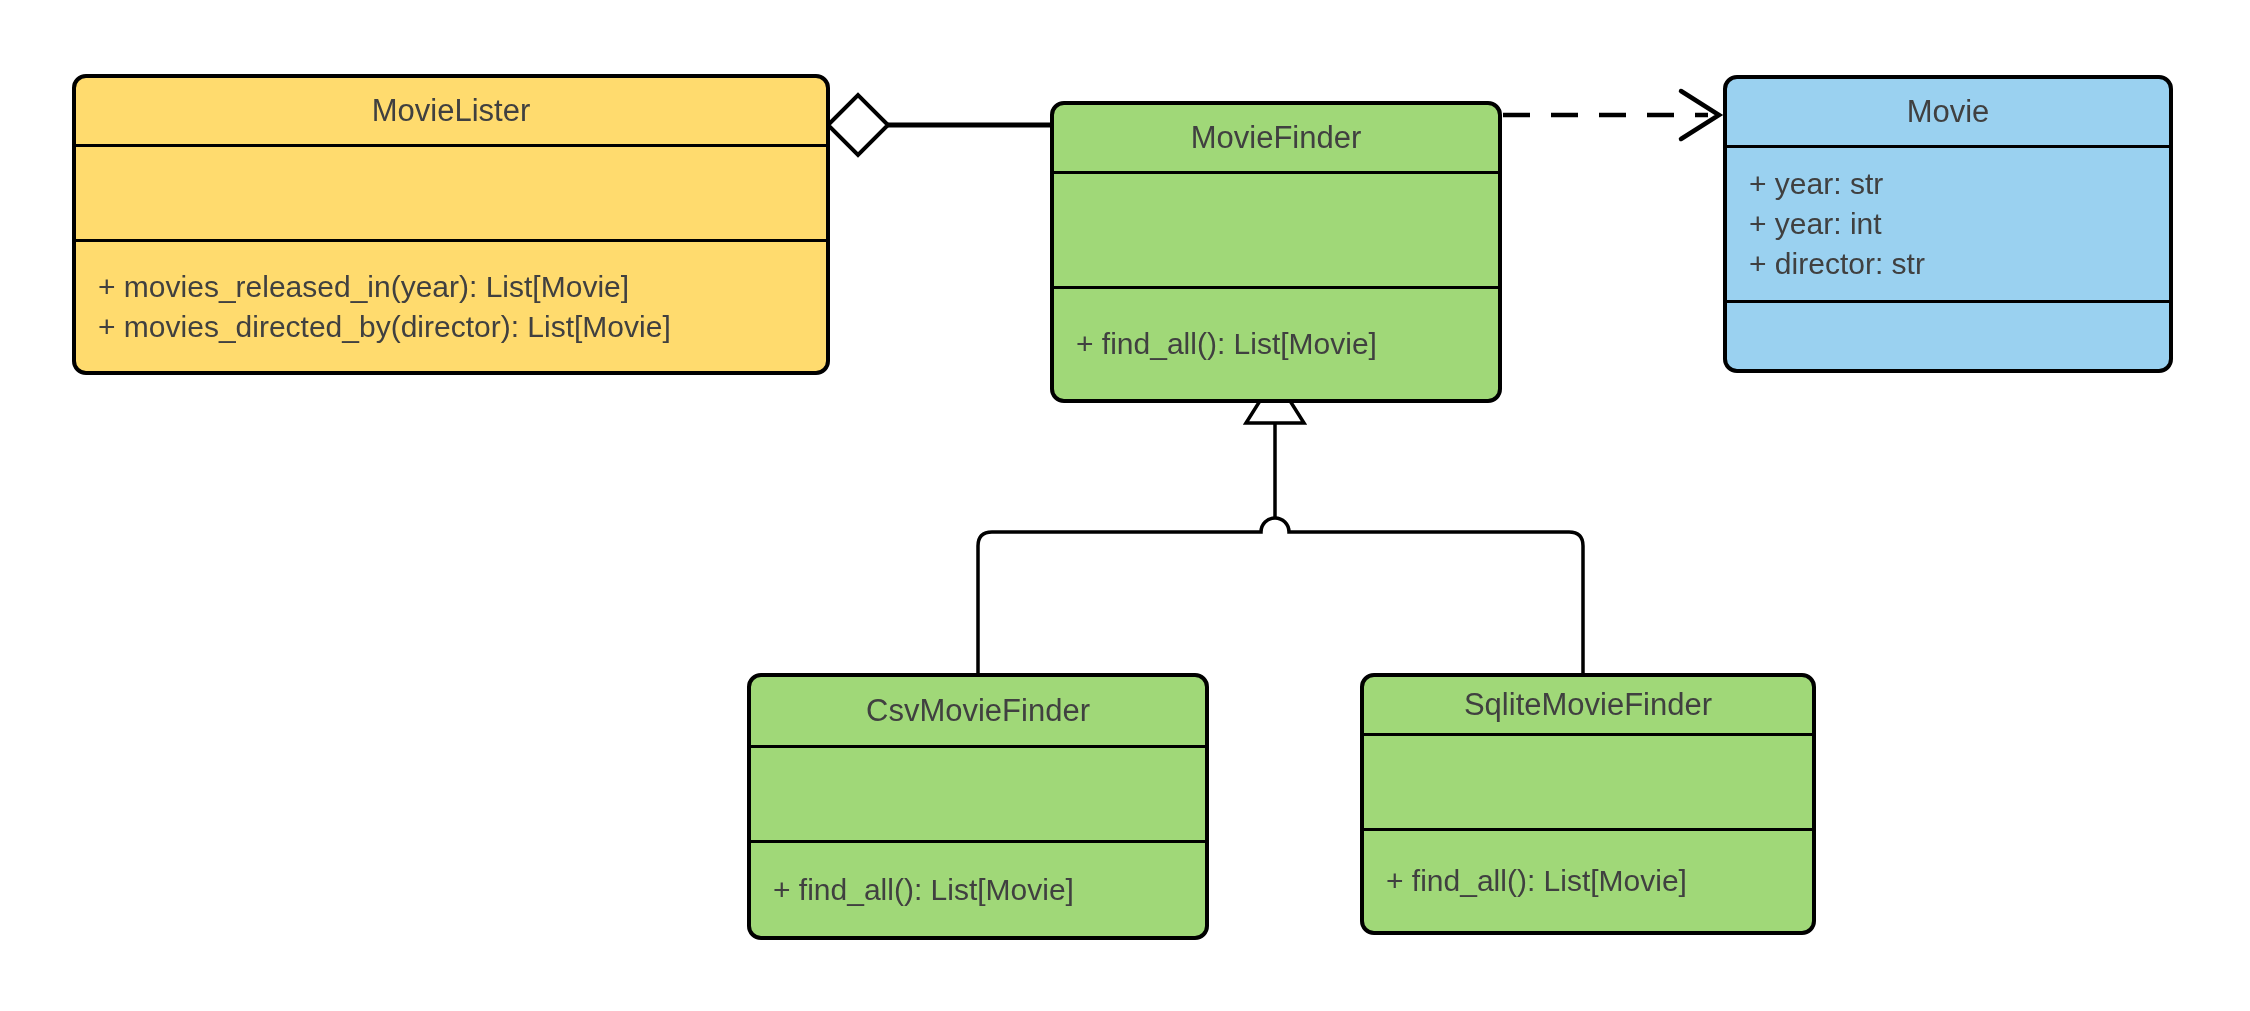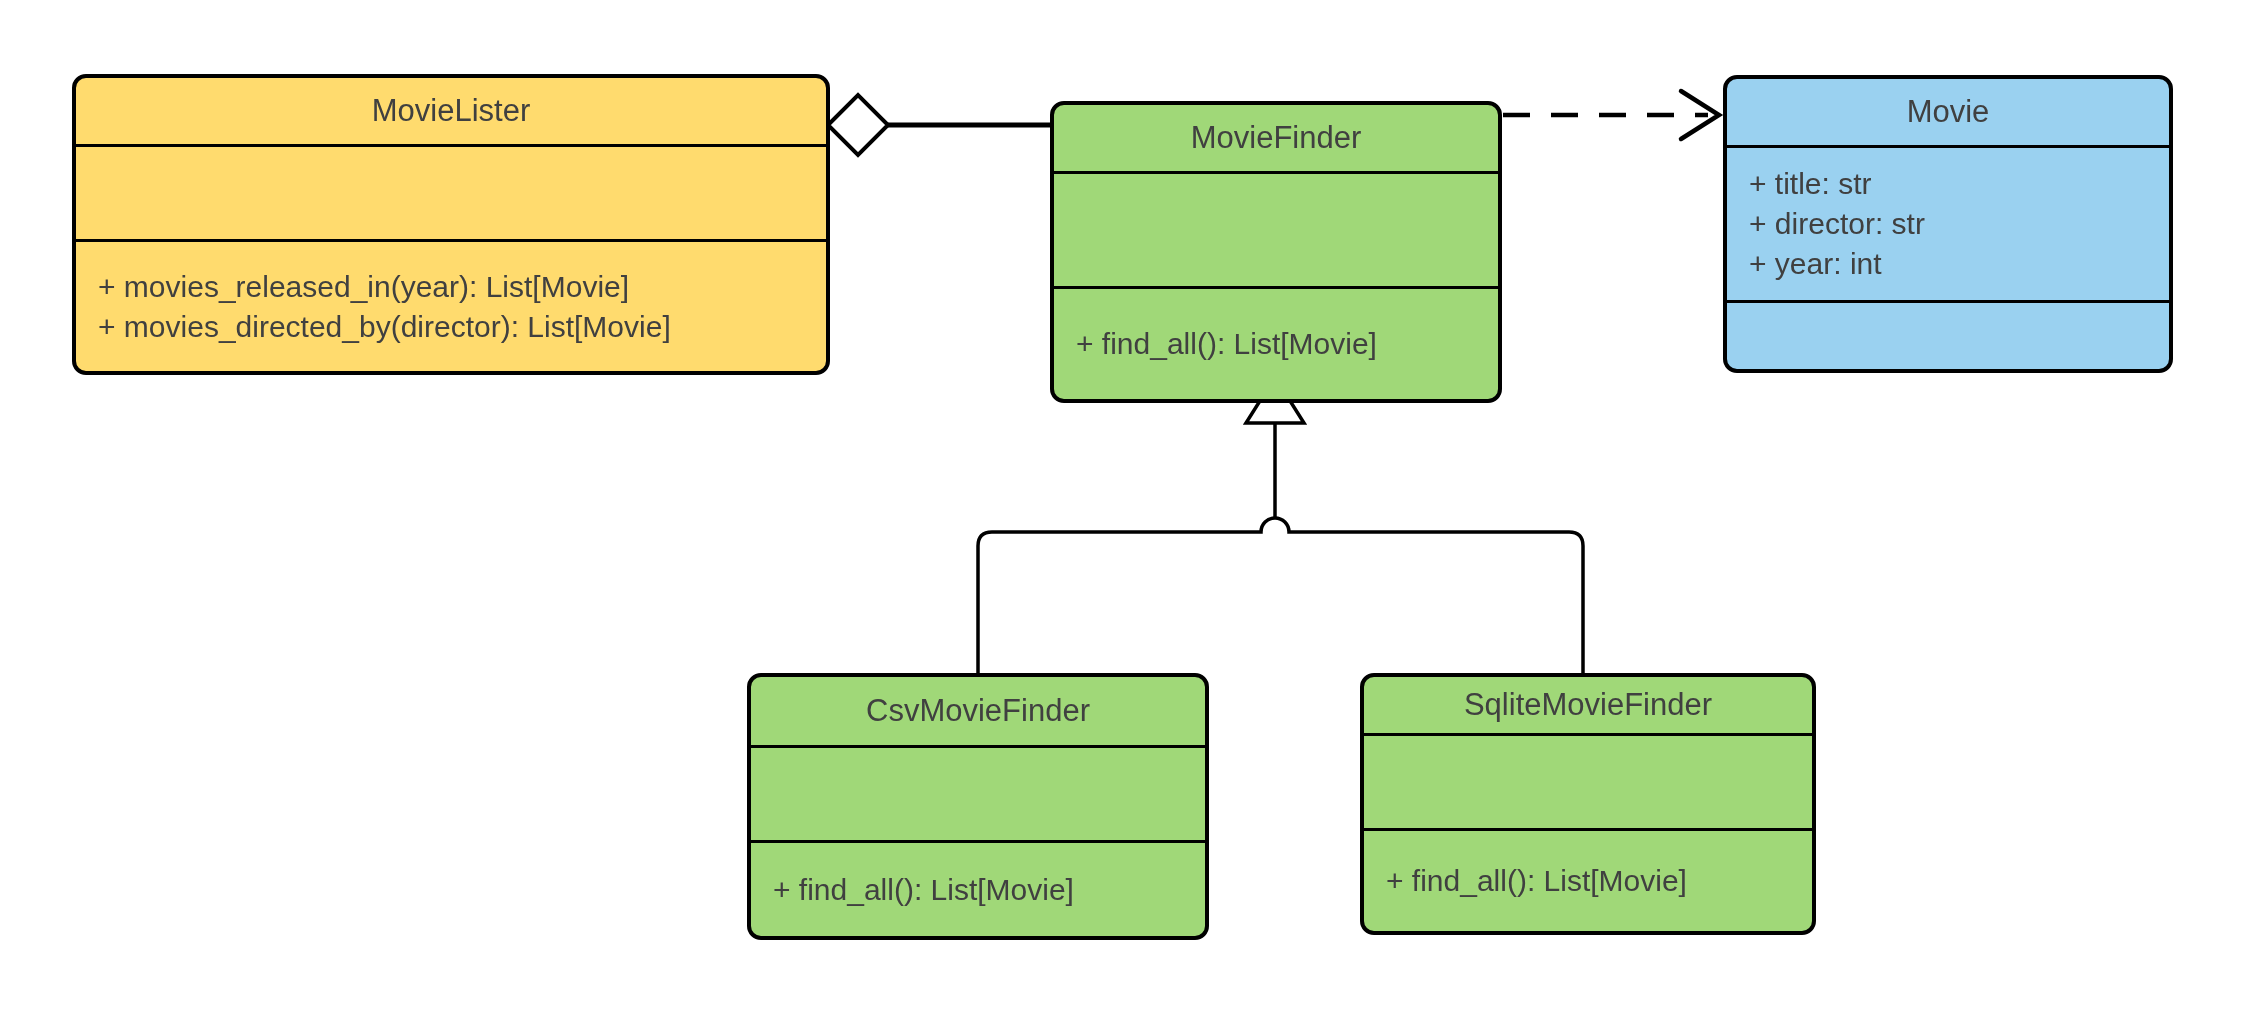--- a/index.html
+++ b/index.html
@@ -95,23 +95,23 @@
     <div class="title" style="height:66px;">MovieFinder</div>
     <div class="attrs" style="height:115px;"></div>
     <div class="methods">
       <div class="member">+ find_all(): List[Movie]</div>
     </div>
   </div>
 
   <div class="uml-class fill-blue" style="left:1723px; top:75px; width:450px; height:298px;">
     <div class="title" style="height:66px;">Movie</div>
     <div class="attrs" style="height:155px;">
-      <div class="member">+ title: str</div>
+      <div class="member">+ year: str</div>
+      <div class="member">+ year: int</div>
       <div class="member">+ director: str</div>
-      <div class="member">+ year: int</div>
     </div>
     <div class="methods"></div>
   </div>
 
   <div class="uml-class fill-green" style="left:747px; top:673px; width:462px; height:267px;">
     <div class="title" style="height:68px;">CsvMovieFinder</div>
     <div class="attrs" style="height:95px;"></div>
     <div class="methods">
       <div class="member">+ find_all(): List[Movie]</div>
     </div>

